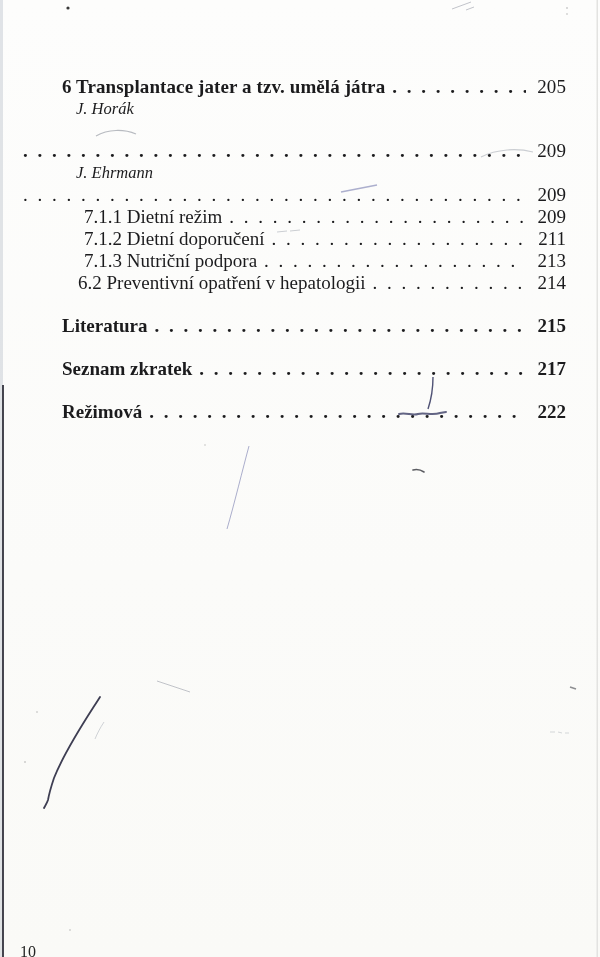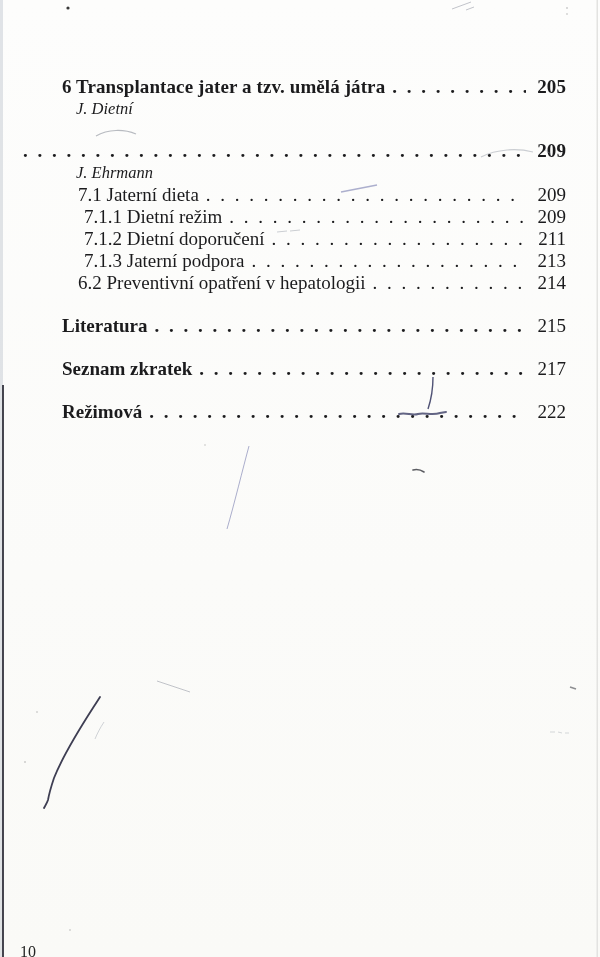--- a/index.html
+++ b/index.html
@@ -23,24 +23,24 @@
   }
   .row .label{flex:0 0 auto;}
   .row .dots{
     flex:1 1 auto;overflow:hidden;margin-left:7px;
     font-size:19px;word-spacing:5px;letter-spacing:0;
     color:var(--ink,#1b1b1d);
   }
   .row .pg{flex:0 0 auto;min-width:36px;text-align:right;margin-left:4px;}
   .row.chapter{font-weight:700;letter-spacing:.1px;}
   .row.chapter .label{padding-left:46px;}
-  .row.chapter .pg{font-weight:700;text-align:right;}
+  .row.chapter .pg{font-weight:400;text-align:right;}
   .row.section{font-weight:700;}
   .row.section .label{padding-left:46px;}
-  .row.section .pg{font-weight:400;}
+  .row.section .pg{font-weight:700;}
   .row.author{font-style:italic;font-size:16.5px;height:22px;}
   .row.author .label{padding-left:60px;}
   .row.level2 .label{padding-left:62px;}
   .row.level3 .label{padding-left:68px;}
   .row.gap20{margin-top:20px;}
   .row.gap21{margin-top:21px;}
   .folio{
     position:absolute;left:20px;top:944px;font-size:16px;line-height:1;
     color:#242424;
   }
@@ -51,46 +51,45 @@
 
 <div class="scan-page">
 
   <div class="toc" id="toc-rows">
       <div class="row chapter">
         <span class="label">6 Transplantace jater a tzv. umělá játra</span>
         <span class="dots"> . . . . . . . . . . . . . . . . . . . . . . . . . . . . . . . . . . . . . . . . . . . . . . . . . . . . . . . . . . . .</span>
         <span class="pg">205</span>
       </div>
       <div class="row author">
-        <span class="label">J. Dietní</span>
+        <span class="label">J. Horák</span>
       </div>
       <div class="row chapter gap20">
         <span class="dots"> . . . . . . . . . . . . . . . . . . . . . . . . . . . . . . . . . . . . . . . . . . . . . . . . . . . . . . . . . . . .</span>
         <span class="pg">209</span>
       </div>
       <div class="row author">
         <span class="label">J. Ehrmann</span>
       </div>
       <div class="row level2">
-        <span class="label">7.1 Jaterní dieta</span>
         <span class="dots"> . . . . . . . . . . . . . . . . . . . . . . . . . . . . . . . . . . . . . . . . . . . . . . . . . . . . . . . . . . . .</span>
         <span class="pg">209</span>
       </div>
       <div class="row level3">
         <span class="label">7.1.1 Dietní režim</span>
         <span class="dots"> . . . . . . . . . . . . . . . . . . . . . . . . . . . . . . . . . . . . . . . . . . . . . . . . . . . . . . . . . . . .</span>
         <span class="pg">209</span>
       </div>
       <div class="row level3">
         <span class="label">7.1.2 Dietní doporučení</span>
         <span class="dots"> . . . . . . . . . . . . . . . . . . . . . . . . . . . . . . . . . . . . . . . . . . . . . . . . . . . . . . . . . . . .</span>
         <span class="pg">211</span>
       </div>
       <div class="row level3">
-        <span class="label">7.1.3 Jaterní podpora</span>
+        <span class="label">7.1.3 Nutriční podpora</span>
         <span class="dots"> . . . . . . . . . . . . . . . . . . . . . . . . . . . . . . . . . . . . . . . . . . . . . . . . . . . . . . . . . . . .</span>
         <span class="pg">213</span>
       </div>
       <div class="row level2">
         <span class="label">6.2 Preventivní opatření v hepatologii</span>
         <span class="dots"> . . . . . . . . . . . . . . . . . . . . . . . . . . . . . . . . . . . . . . . . . . . . . . . . . . . . . . . . . . . .</span>
         <span class="pg">214</span>
       </div>
       <div class="row section gap21">
         <span class="label">Literatura</span>

